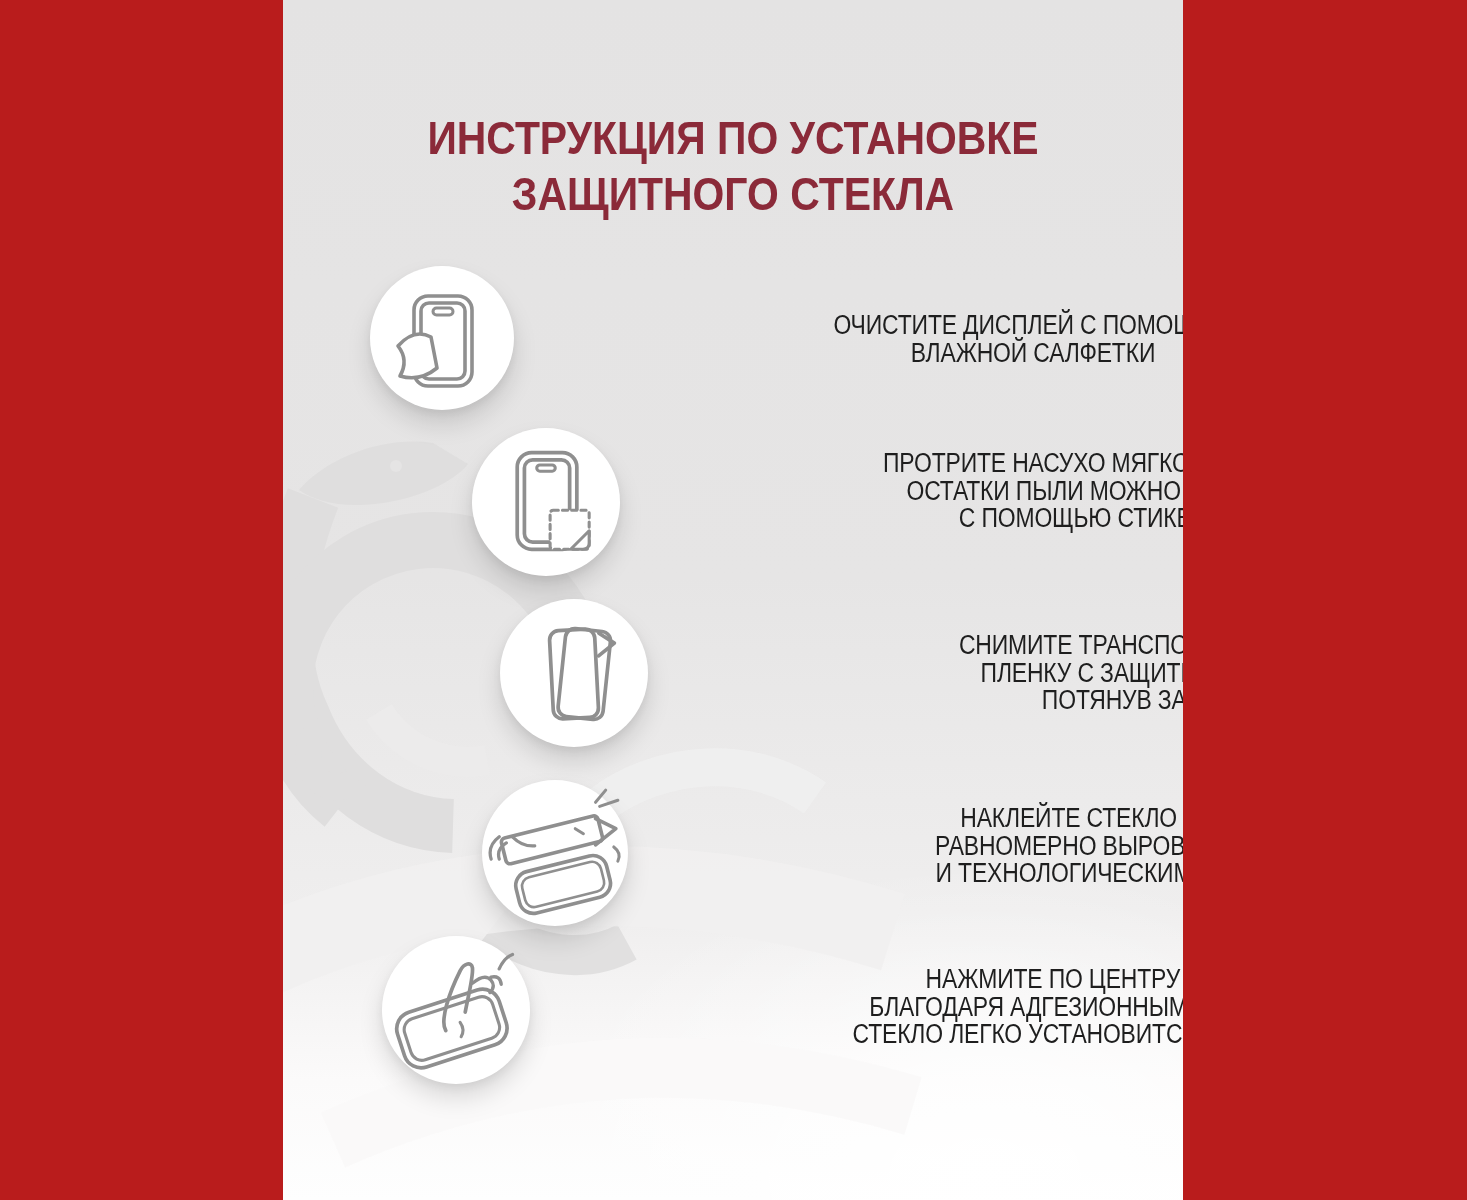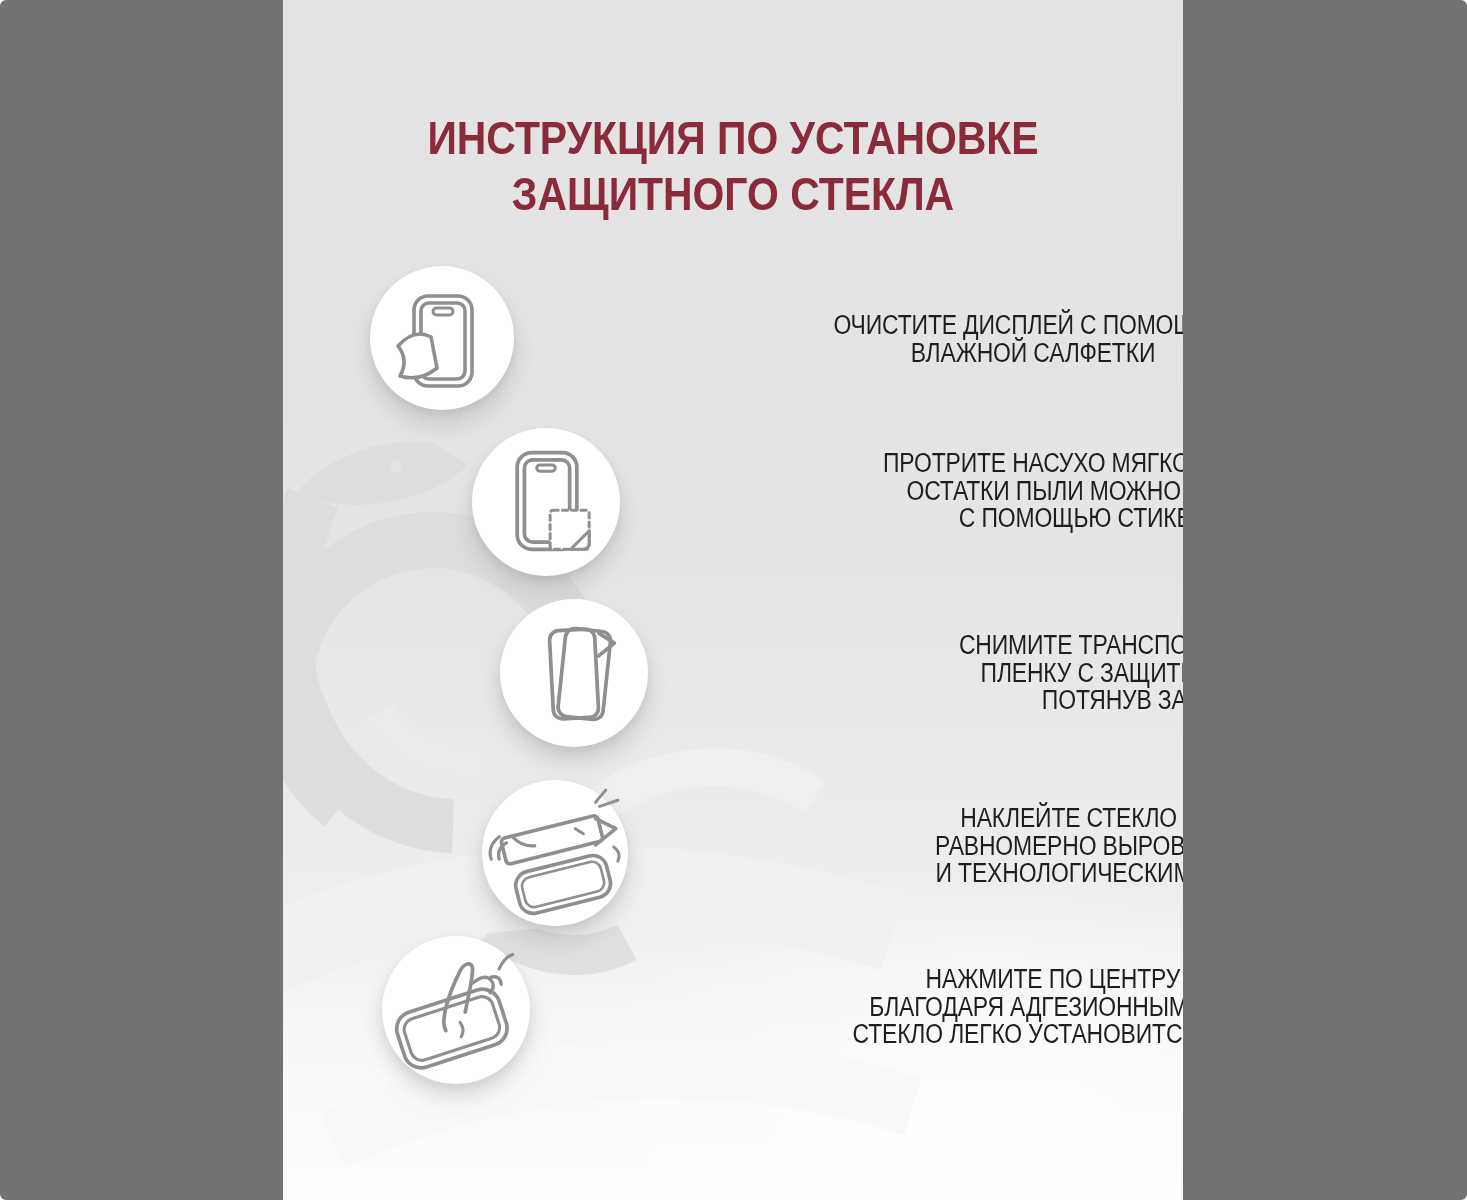--- a/index.html
+++ b/index.html
@@ -1,20 +1,19 @@
 <!DOCTYPE html>
 <html><head>
 <meta charset="utf-8">
 <style>
   html,body{margin:0;padding:0;background:#ffffff;}
   .stage{
     position:relative;width:1467px;height:1200px;overflow:hidden;
-    background:#737373;
+    background:#b91c1c;
     font-family:"Liberation Sans", sans-serif;
-    border-radius:6px;
   }
   .panel{
     position:absolute;left:283px;top:0;width:900px;height:1200px;overflow:hidden;
     background:
       radial-gradient(ellipse 760px 520px at 78% 98%, rgba(255,255,255,0.95) 0%, rgba(255,255,255,0) 60%),
       linear-gradient(180deg,#e4e3e3 0%,#e6e5e5 48%,#efeeee 76%,#fbfafa 90%,#fefefe 100%);
   }
   .watermark{position:absolute;left:0;top:0;width:900px;height:1200px;pointer-events:none;}
   .title{
     position:absolute;left:0;top:110px;width:900px;text-align:center;

